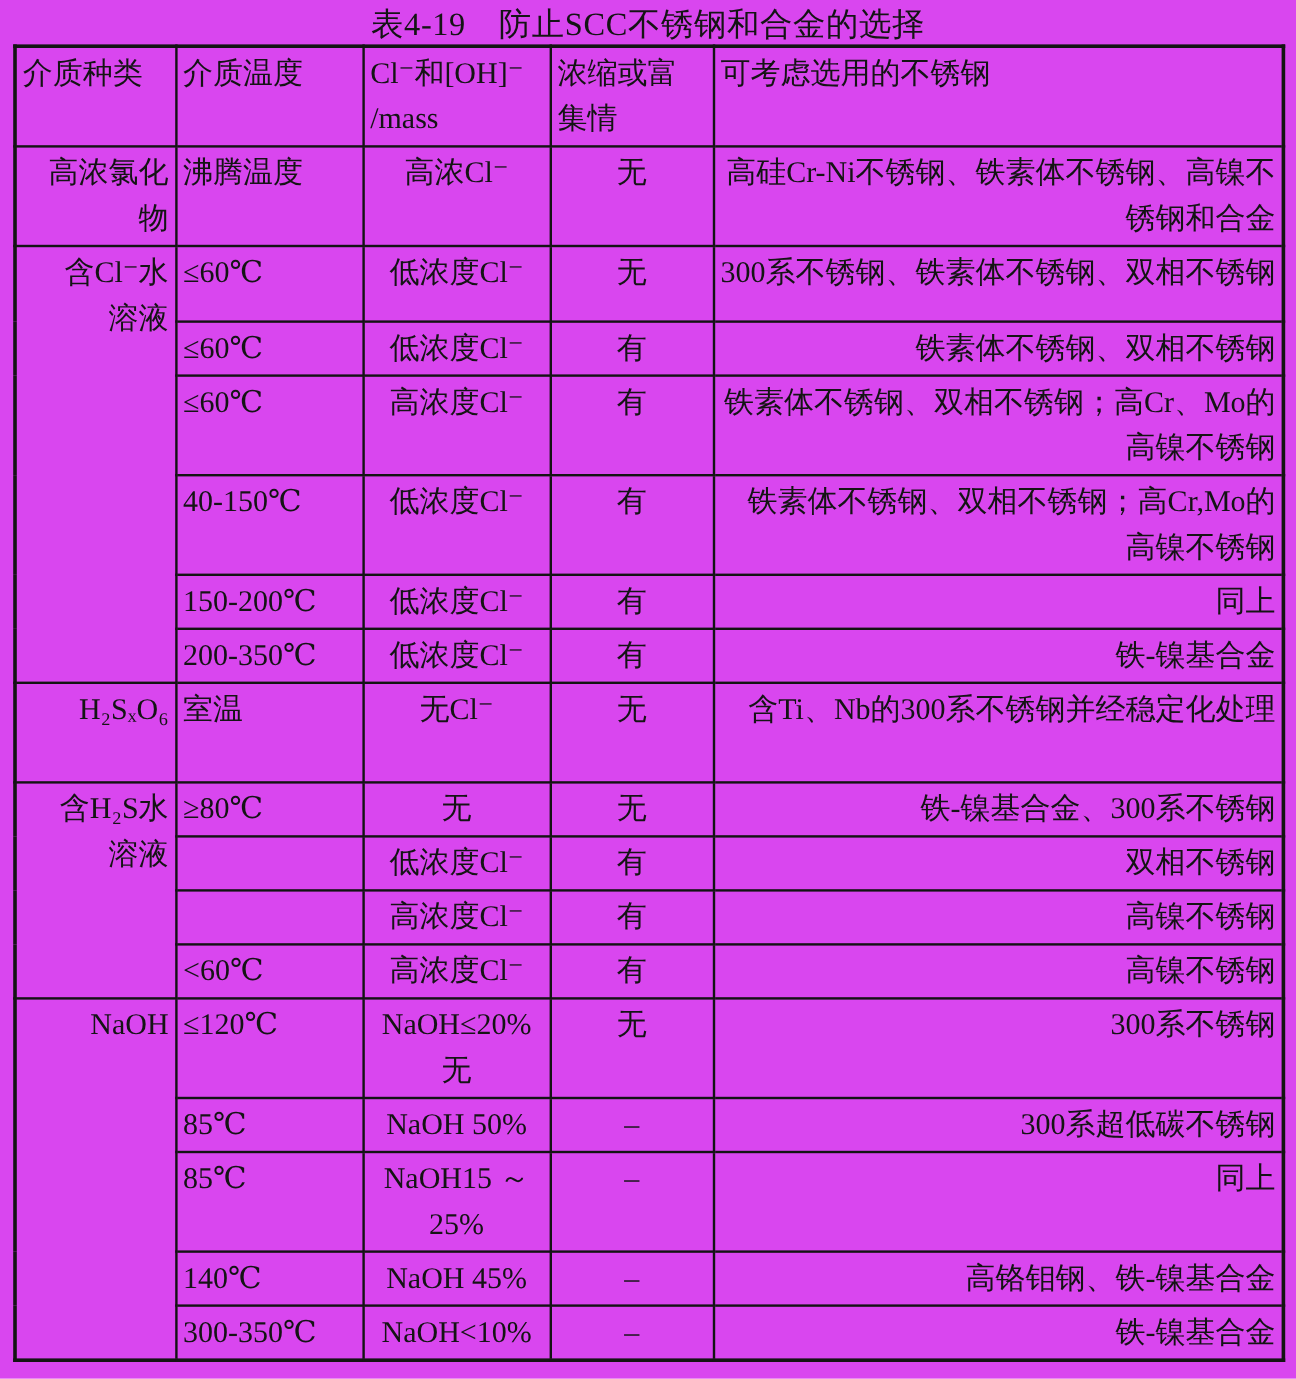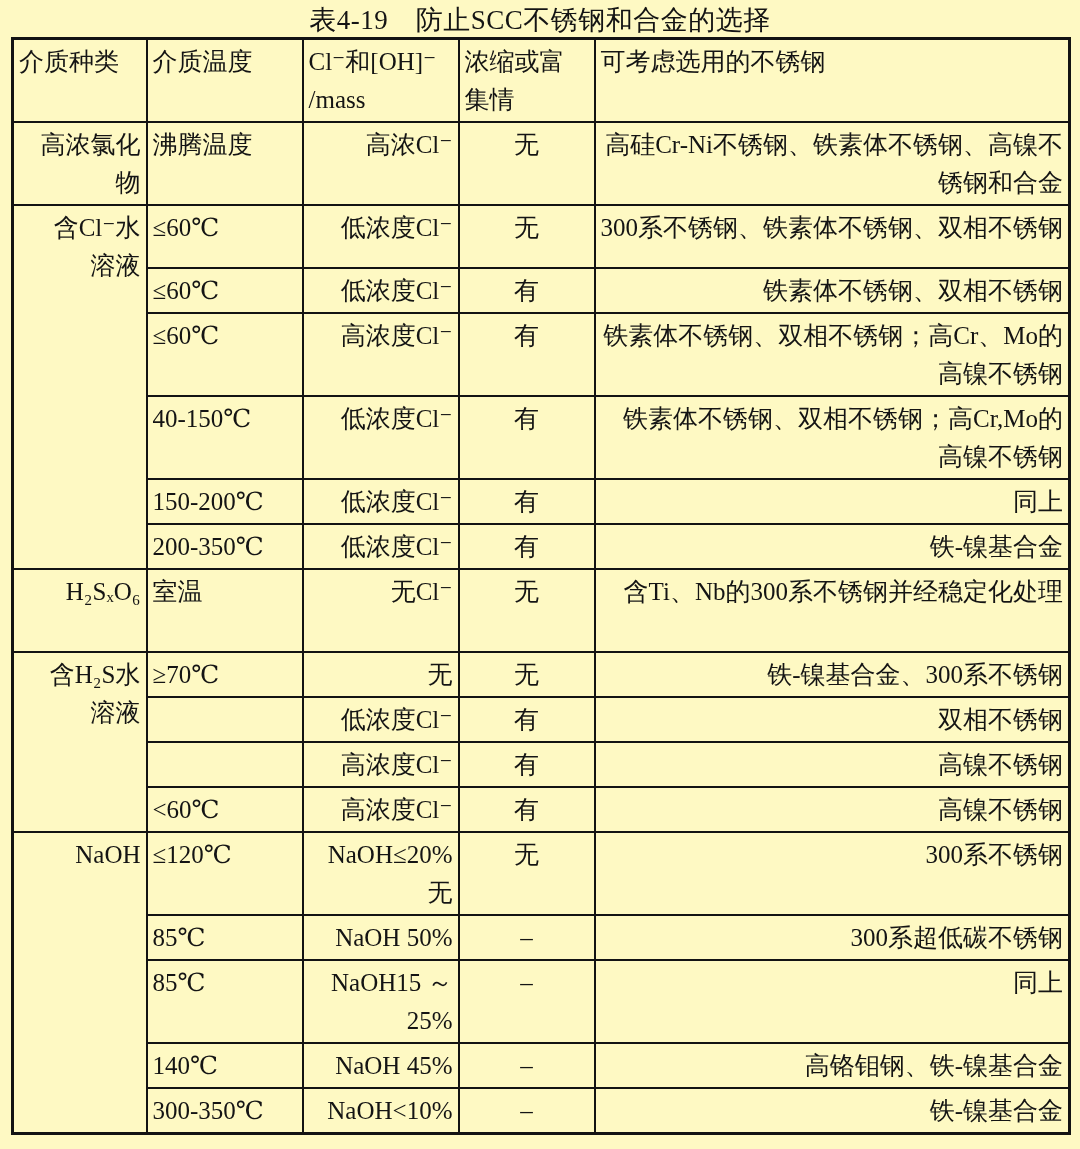--- a/index.html
+++ b/index.html
@@ -8,21 +8,21 @@
     background: #ffffff;
     width: 1080px;
     height: 1149px;
     font-family: "Liberation Serif", "DejaVu Serif", serif;
     color: #141414;
   }
   .page {
     position: relative;
     width: 1080px;
     height: 1149px;
-    background: #fef9c3;
+    background: #d946ef;
     overflow: hidden;
   }
   .title {
     text-align: center;
     font-size: 27px;
     line-height: 34px;
     padding-top: 3px;
     letter-spacing: 0.5px;
     white-space: pre;
   }
@@ -39,21 +39,21 @@
     line-height: 38px;
     vertical-align: top;
     white-space: pre-line;
     padding: 3px 5px 2px 5px;
     overflow: hidden;
     font-weight: normal;
   }
   th.hdr { text-align: left; padding-top: 5px; }
   td.medium { text-align: right; vertical-align: middle; }
   td.temp   { text-align: left; }
-  td.cl     { text-align: right; padding-left: 17px; }
+  td.cl     { text-align: center; padding-left: 17px; }
   td.conc   { text-align: center; }
   td.steel  { text-align: right; padding-left: 14px; margin-left: 44px; }
 </style>
 </head>
 <body>
 
 <div class="page">
 
   <div class="title">表4-19　防止SCC不锈钢和合金的选择</div>
 
@@ -130,21 +130,21 @@
         <td class="medium" style="vertical-align:top;margin-left:20px;">H₂SₓO₆</td>
         <td class="temp">室温</td>
         <td class="cl">无Cl⁻</td>
         <td class="conc">无</td>
         <td class="steel">含Ti、Nb的300系不锈钢并经稳定化处理</td>
       </tr>
 
       <tr style="height:40px">
         <td class="medium" rowspan="4">含H₂S水
 溶液</td>
-        <td class="temp">≥70℃</td>
+        <td class="temp">≥80℃</td>
         <td class="cl">无</td>
         <td class="conc">无</td>
         <td class="steel">铁-镍基合金、300系不锈钢</td>
       </tr>
       <tr style="height:40px">
         <td class="temp"></td>
         <td class="cl">低浓度Cl⁻</td>
         <td class="conc">有</td>
         <td class="steel">双相不锈钢</td>
       </tr>

